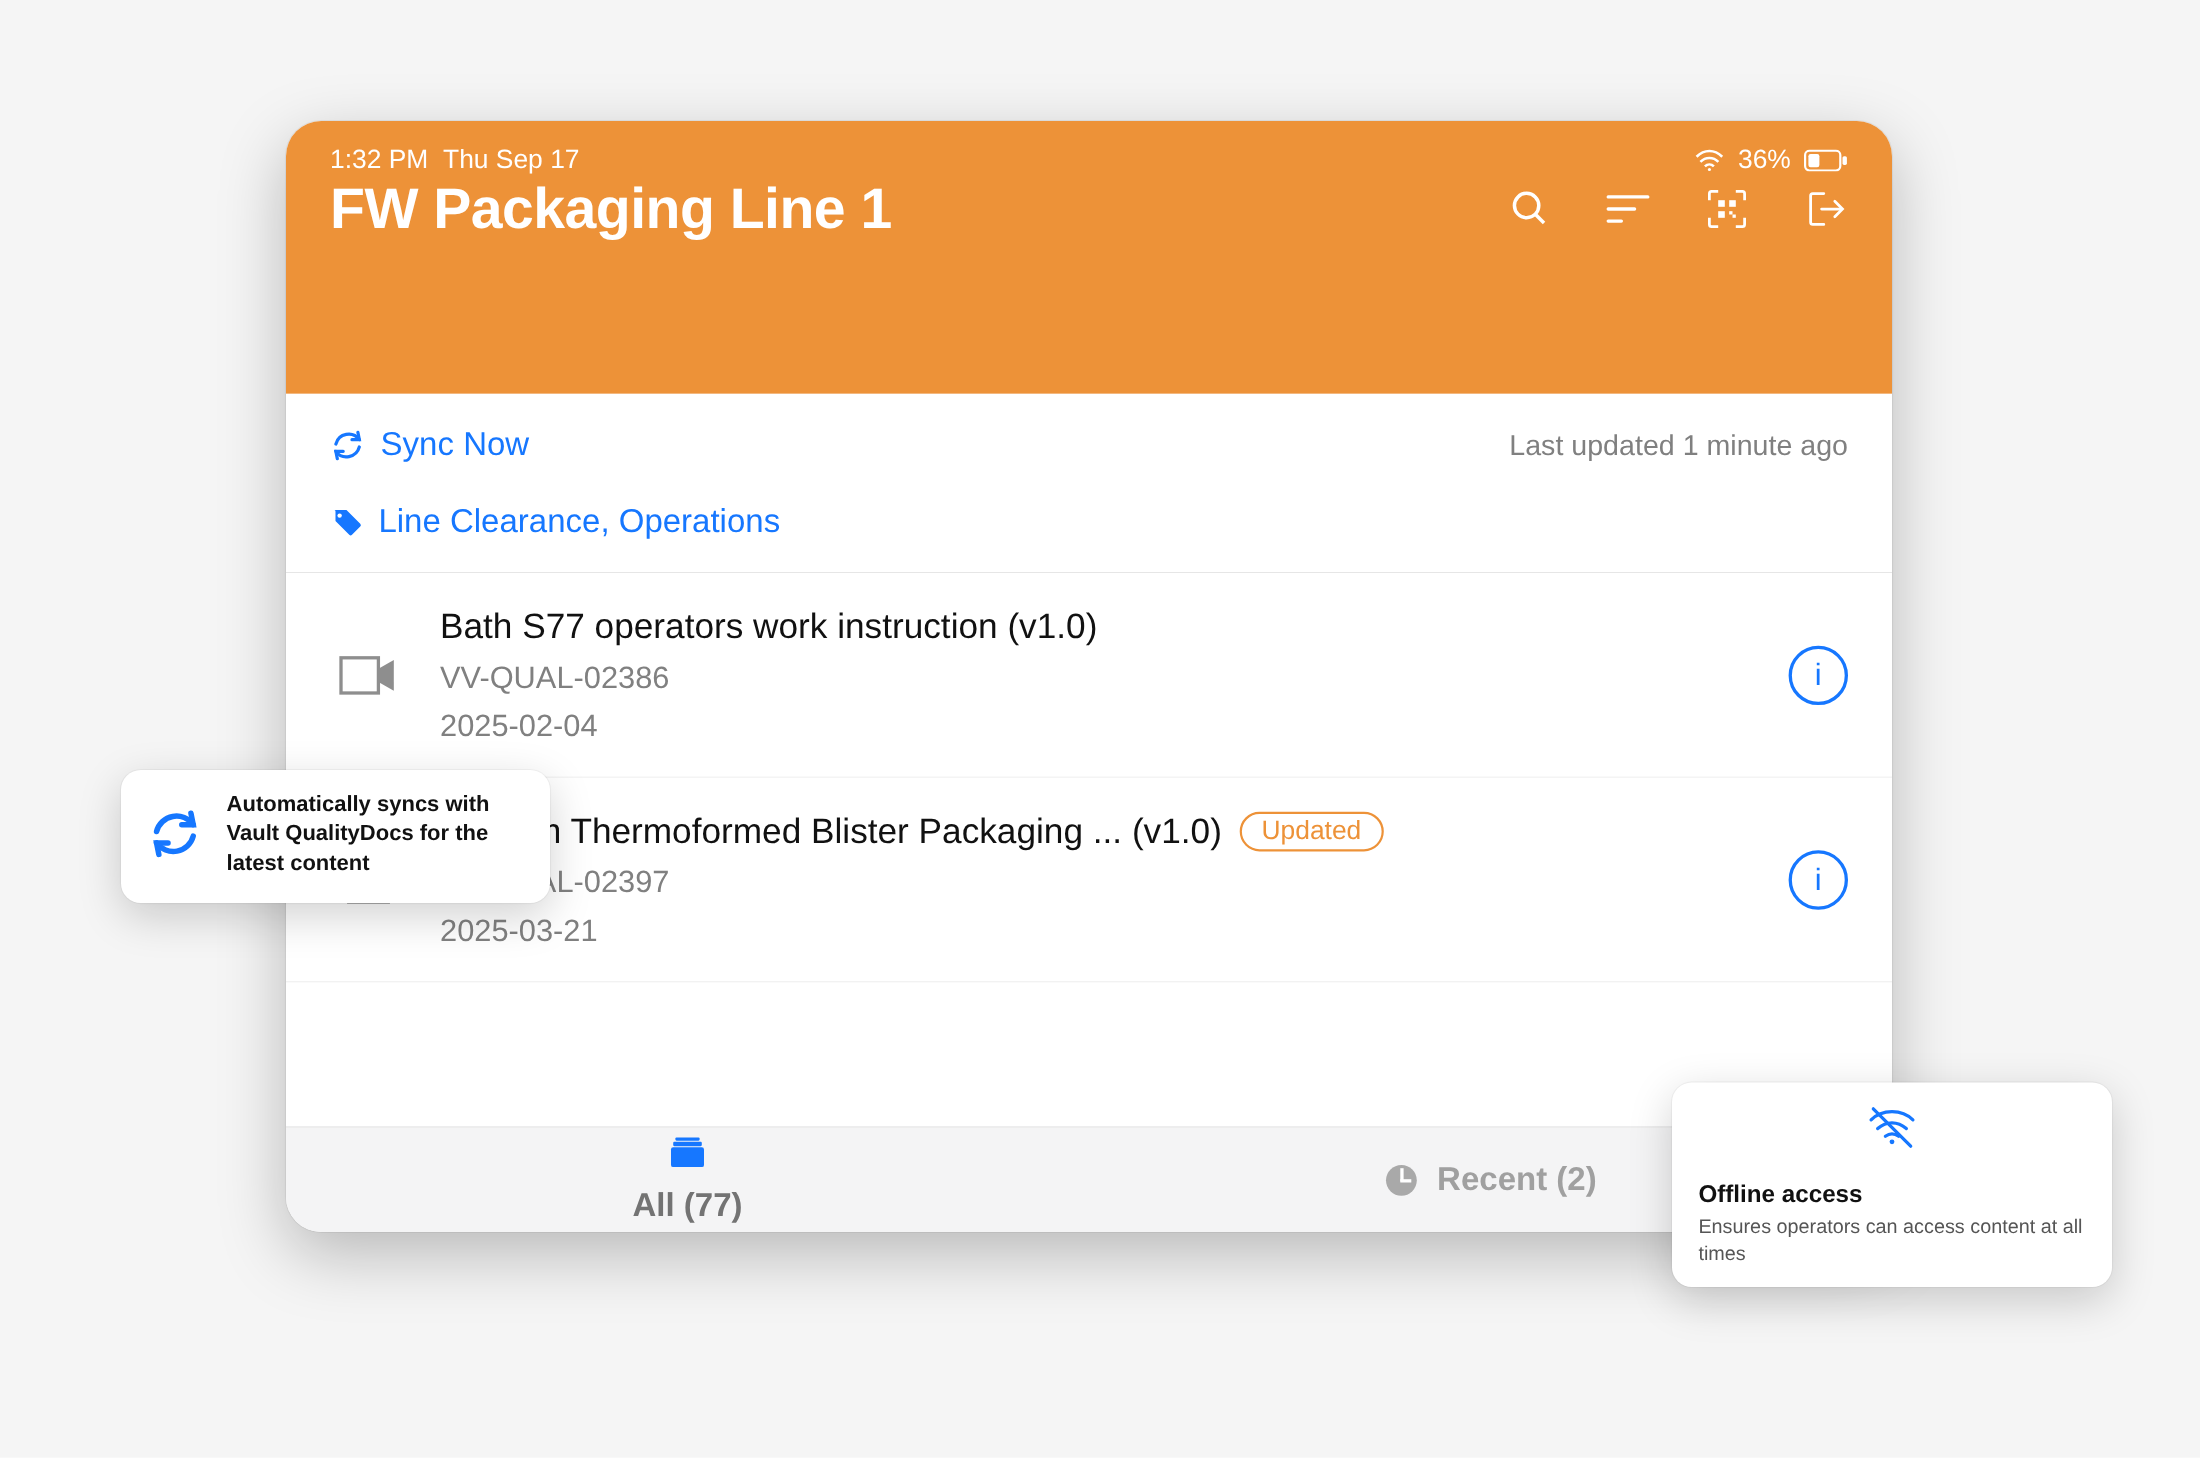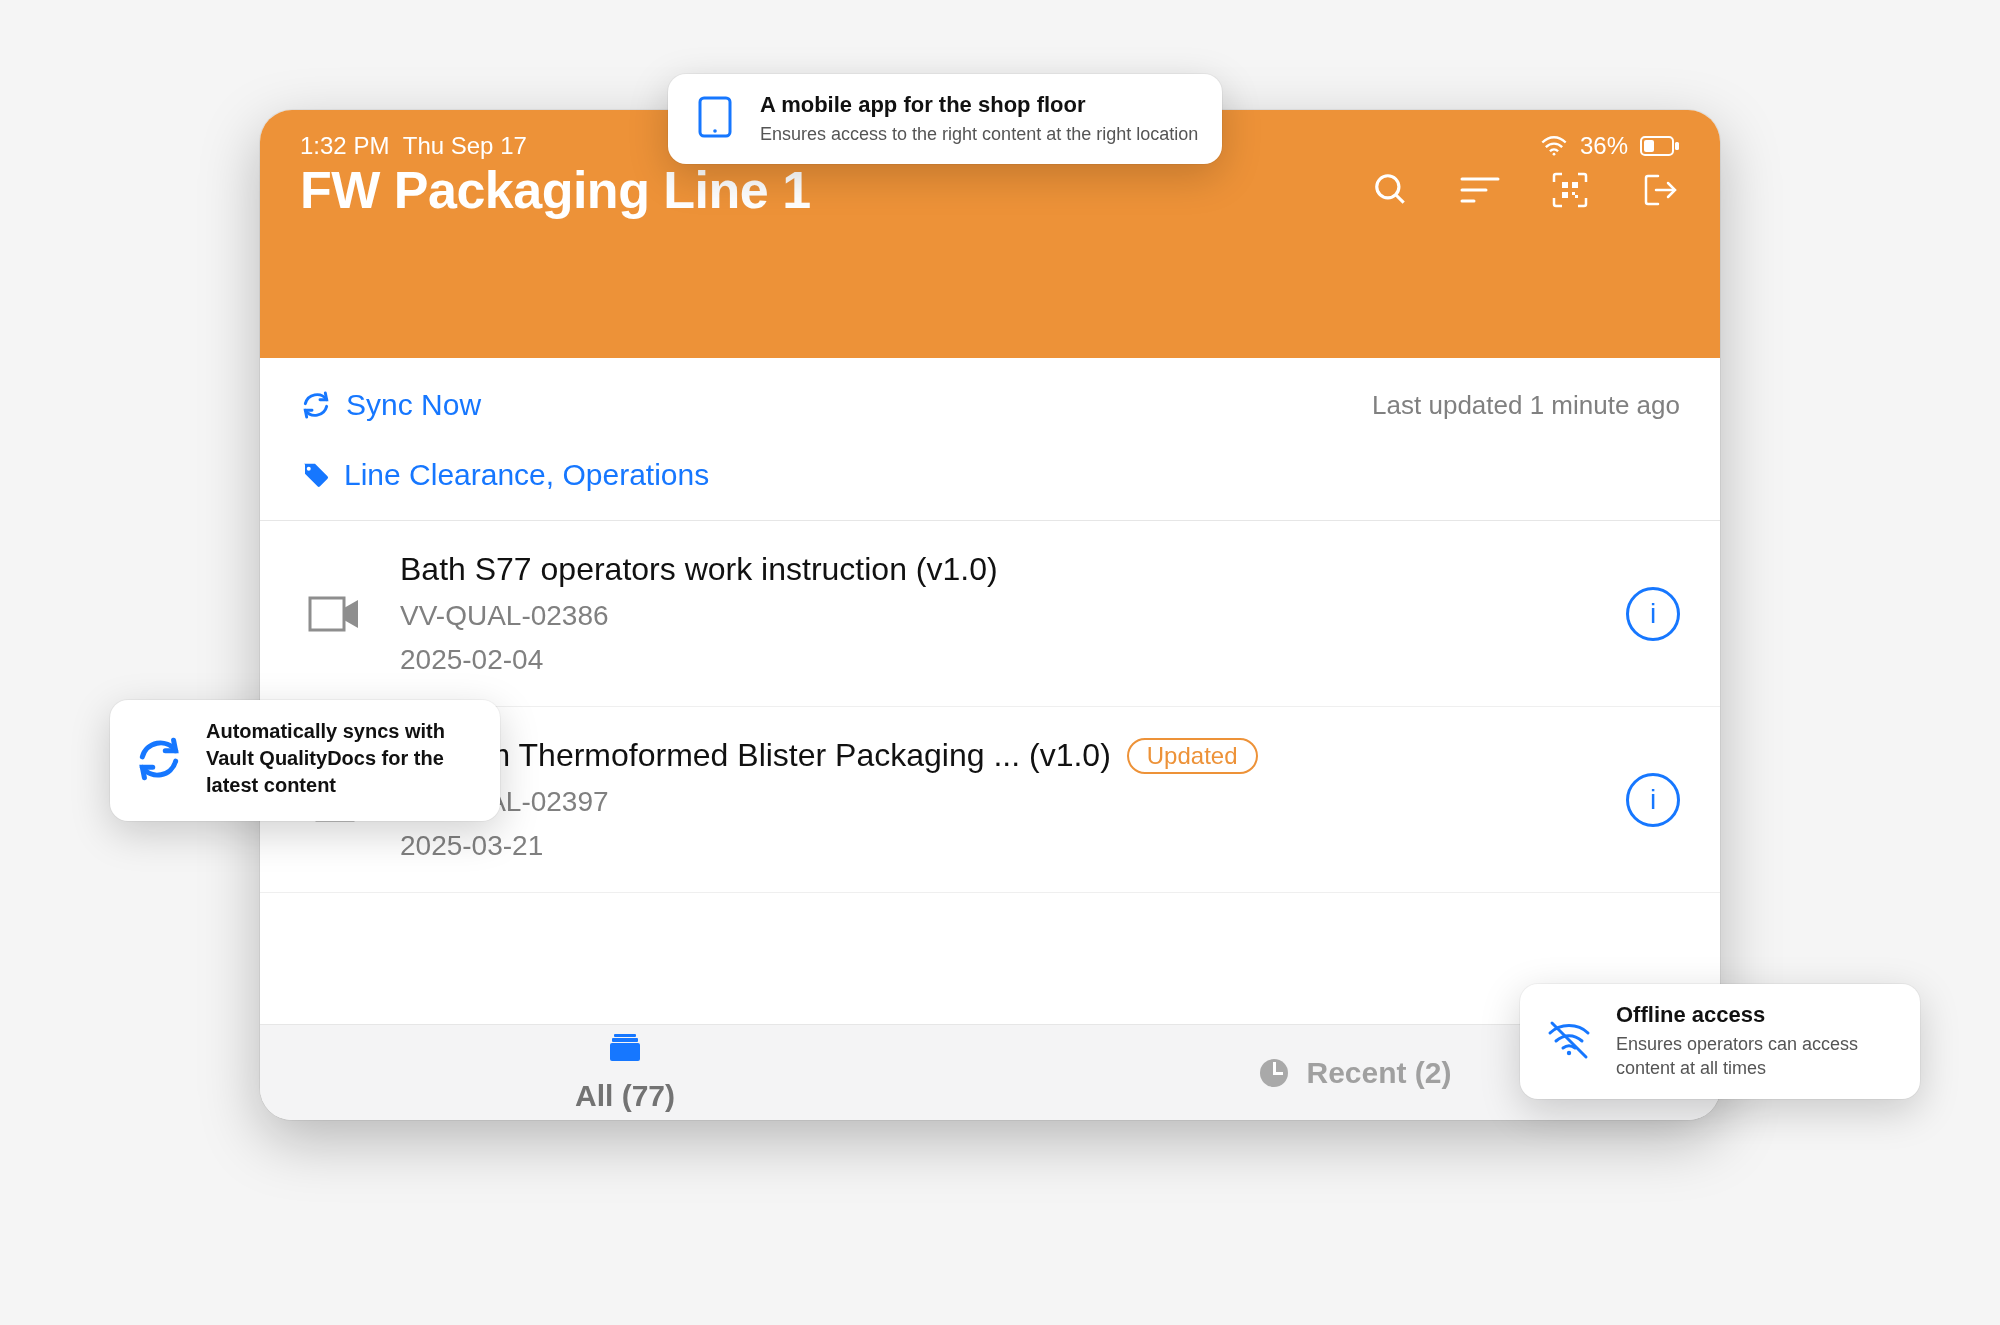--- a/index.html
+++ b/index.html
@@ -358,48 +358,36 @@
             <circle cx="16" cy="16" r="14" fill="#a9a9a9"></circle>
             <rect x="15" y="5" width="3" height="12" fill="#fff"></rect>
             <rect x="15" y="15" width="10" height="3" fill="#fff"></rect>
           </svg>
         <span>Recent (2)</span>
       </div>
     </div>
 
   </div>
 
-  <div class="callout co-top">
-    <div class="co-icon">
-      <svg width="46" height="46" viewBox="0 0 46 46" fill="none" stroke="#1677ff" stroke-width="3">
-          <rect x="8" y="4" width="30" height="38" rx="4"></rect>
-          <circle cx="23" cy="37" r="1.8" fill="#1677ff" stroke="none"></circle>
-        </svg>
-    </div>
-    <div>
-      <div class="co-title">A mobile app for the shop floor</div>
-      <div class="co-sub">Ensures access to the right content at the right location</div>
-    </div>
-  </div>
 
   <div class="callout co-left" style="max-width:390px;margin-left:20px;">
     <div class="co-icon">
       <svg width="50" height="50" viewBox="0 0 24 24" fill="none" stroke="#1677ff" stroke-width="2.4" stroke-linecap="round">
           <path d="M20 8 A9 9 0 0 0 4 11"></path>
           <polyline points="19,3 20,8 15,8"></polyline>
           <path d="M4 16 A9 9 0 0 0 20 13"></path>
           <polyline points="5,21 4,16 9,16"></polyline>
         </svg>
     </div>
     <div>
       <div class="co-title" style="font-size:20px; line-height:1.35;">Automatically syncs with Vault QualityDocs for the latest content</div>
     </div>
   </div>
 
-  <div class="callout co-right" style="max-width:400px;">
+  <div class="callout co-right" style="max-width:400px;flex-direction:column;">
     <div class="co-icon">
       <svg width="50" height="44" viewBox="0 0 50 40" fill="none" stroke="#1677ff" stroke-width="3" stroke-linecap="round">
           <path d="M6 14 C16 4 34 4 44 14"></path>
           <path d="M12 22 C20 15 30 15 38 22"></path>
           <path d="M19 29 C23 26 27 26 31 29"></path>
           <circle cx="25" cy="34" r="2.2" fill="#1677ff" stroke="none"></circle>
           <line x1="8" y1="4" x2="42" y2="38"></line>
         </svg>
     </div>
     <div>

